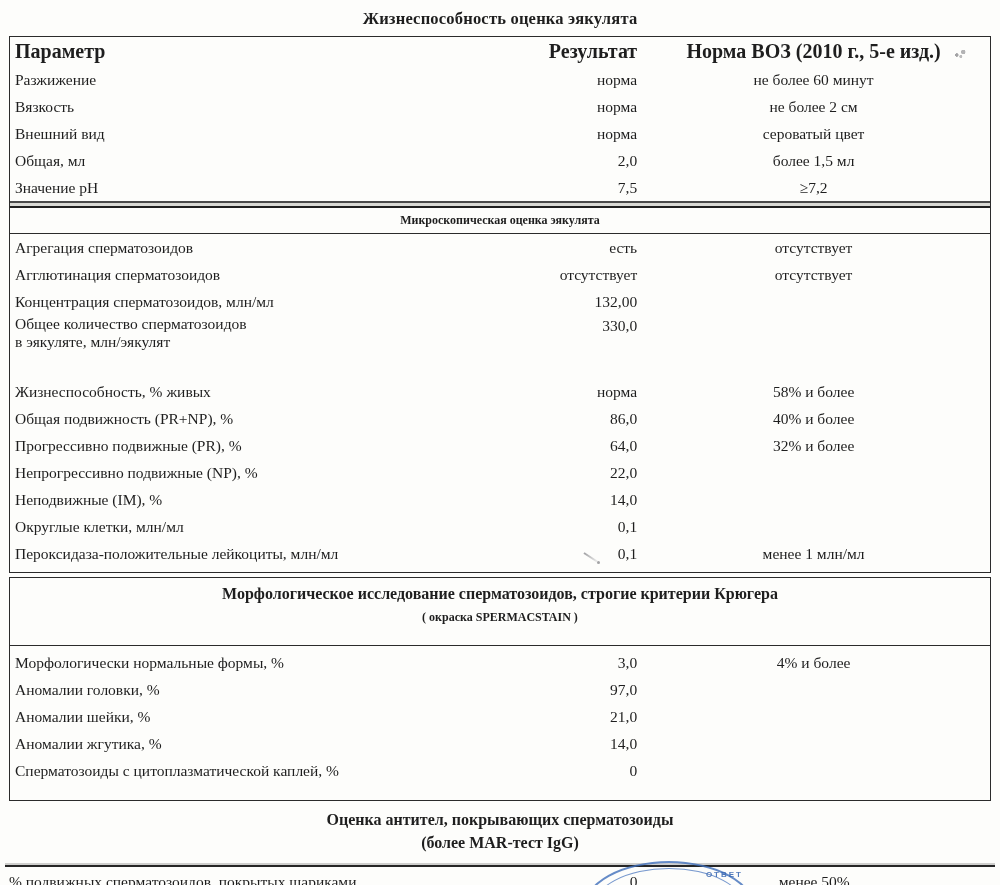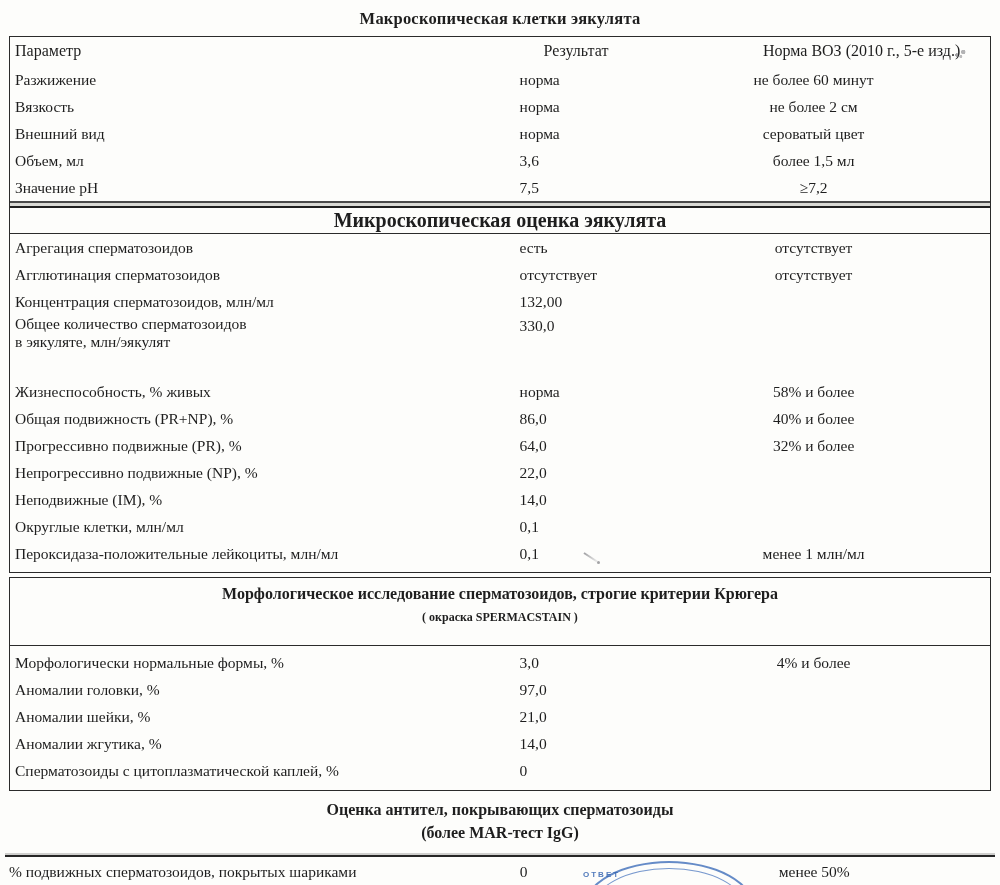--- a/index.html
+++ b/index.html
@@ -13,31 +13,31 @@
     text-align:center;font-weight:bold;font-size:16.5px;
     margin:9px 0 7px 0;letter-spacing:.2px;
   }
   .tbl{
     margin:0 9px;border:1.6px solid #2b2b2b;background:transparent;
   }
   .row{
     display:grid;grid-template-columns:52% 12% 36%;
     align-items:center;min-height:27px;
   }
-  .row.hdr{min-height:29px;font-weight:normal;font-size:16px;gap:24px;}
+  .row.hdr{min-height:29px;font-weight:bold;font-size:20px;}
   .cell{line-height:1.15;}
   .param{text-align:left;padding-left:5px;}
-  .result{text-align:left;position:relative;}
+  .result{text-align:right;position:relative;}
   .norm{text-align:center;}
   .section-divider{
     height:3px;border-top:2px solid #4a4a4a;border-bottom:2px solid #1f1f1f;
     margin:0 9px;background:#d9d9d4;
   }
   .section-title{
-    text-align:center;font-weight:bold;font-size:20px;
+    text-align:center;font-weight:bold;font-size:12px;
     min-height:25px;display:flex;align-items:center;justify-content:center;
   }
   .micro-title{border-bottom:1.6px solid #2b2b2b;margin:0;}
   .param2{display:block;}
   .spacer{height:15px;}
   .morph-head{
     padding:7px 0 20px 0;border-bottom:1.6px solid #2b2b2b;
   }
   .morph-head .l1{text-align:center;font-weight:bold;font-size:16px;}
   .morph-head .l2{text-align:center;font-weight:bold;font-size:12px;margin-top:7px;}
@@ -73,30 +73,30 @@
   }
   .stamp .outer{
     position:absolute;inset:0;border-radius:50%;
     border:2.6px solid rgba(62,110,186,.8);
   }
   .stamp .inner{
     position:absolute;inset:7px 9px;border-radius:50%;
     border:1.6px solid rgba(62,110,186,.7);
   }
   .stamp .stamp-text{
-    position:absolute;top:9px;left:0;right:0;text-align:left;
+    position:absolute;top:9px;left:0;right:12px;text-align:right;
     font-size:8px;font-weight:bold;letter-spacing:2px;
     color:rgba(52,100,176,.85);
     font-family:"Liberation Sans","DejaVu Sans",sans-serif;
   }
 </style>
 </head>
 <body>
 
-<div class="doc-title">Макроскопическая клетки эякулята</div>
+<div class="doc-title">Жизнеспособность оценка эякулята</div>
 
 <div class="tbl">
 
   <div class="row hdr">
     <div class="cell param">Параметр</div>
     <div class="cell result">Результат</div>
     <div class="cell norm">Норма ВОЗ (2010 г., 5-е изд.)</div>
   </div>
 
   <div class="row">
@@ -108,22 +108,22 @@
     <div class="cell param">Вязкость</div>
     <div class="cell result">норма</div>
     <div class="cell norm">не более 2 см</div>
   </div>
   <div class="row">
     <div class="cell param">Внешний вид</div>
     <div class="cell result">норма</div>
     <div class="cell norm">сероватый цвет</div>
   </div>
   <div class="row">
-    <div class="cell param">Объем, мл</div>
-    <div class="cell result">3,6</div>
+    <div class="cell param">Общая, мл</div>
+    <div class="cell result">2,0</div>
     <div class="cell norm">более 1,5 мл</div>
   </div>
   <div class="row">
     <div class="cell param">Значение pH</div>
     <div class="cell result">7,5</div>
     <div class="cell norm">≥7,2</div>
   </div>
 
   <div class="section-divider" style="margin:0;"></div>
   <div class="section-title micro-title">Микроскопическая оценка эякулята</div>
@@ -210,21 +210,21 @@
   <div class="row">
     <div class="cell param">Аномалии шейки, %</div>
     <div class="cell result">21,0</div>
     <div class="cell norm"></div>
   </div>
   <div class="row">
     <div class="cell param">Аномалии жгутика, %</div>
     <div class="cell result">14,0</div>
     <div class="cell norm"></div>
   </div>
-  <div class="row" style="margin-bottom:6px;">
+  <div class="row" style="margin-bottom:16px;">
     <div class="cell param">Сперматозоиды с цитоплазматической каплей, %</div>
     <div class="cell result">0</div>
     <div class="cell norm"></div>
   </div>
 </div>
 
 <div class="free-title">Оценка антител, покрывающих сперматозоиды</div>
 <div class="free-title second">(более MAR-тест IgG)</div>
 
 <div class="mar-line"></div>

